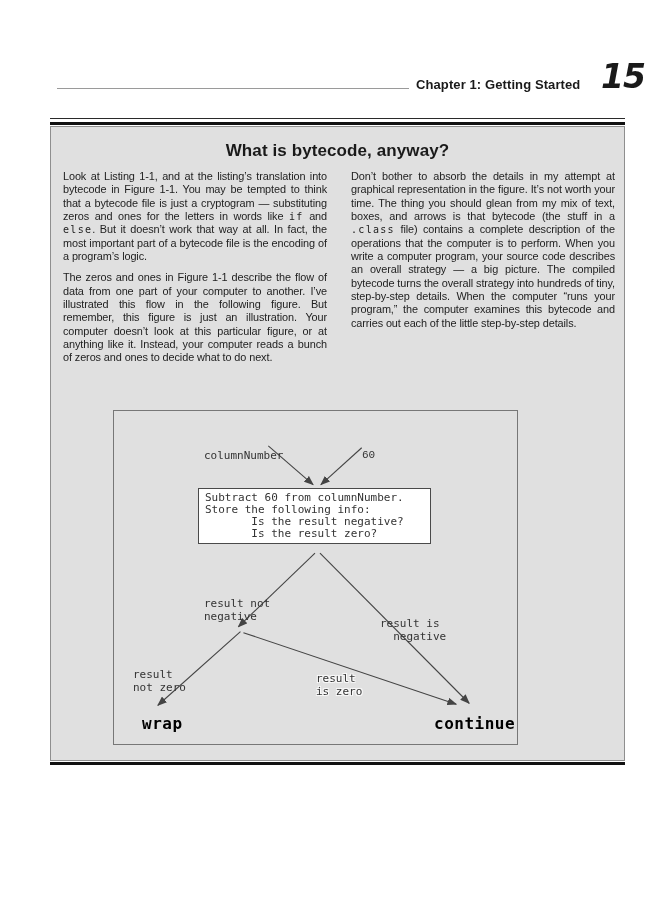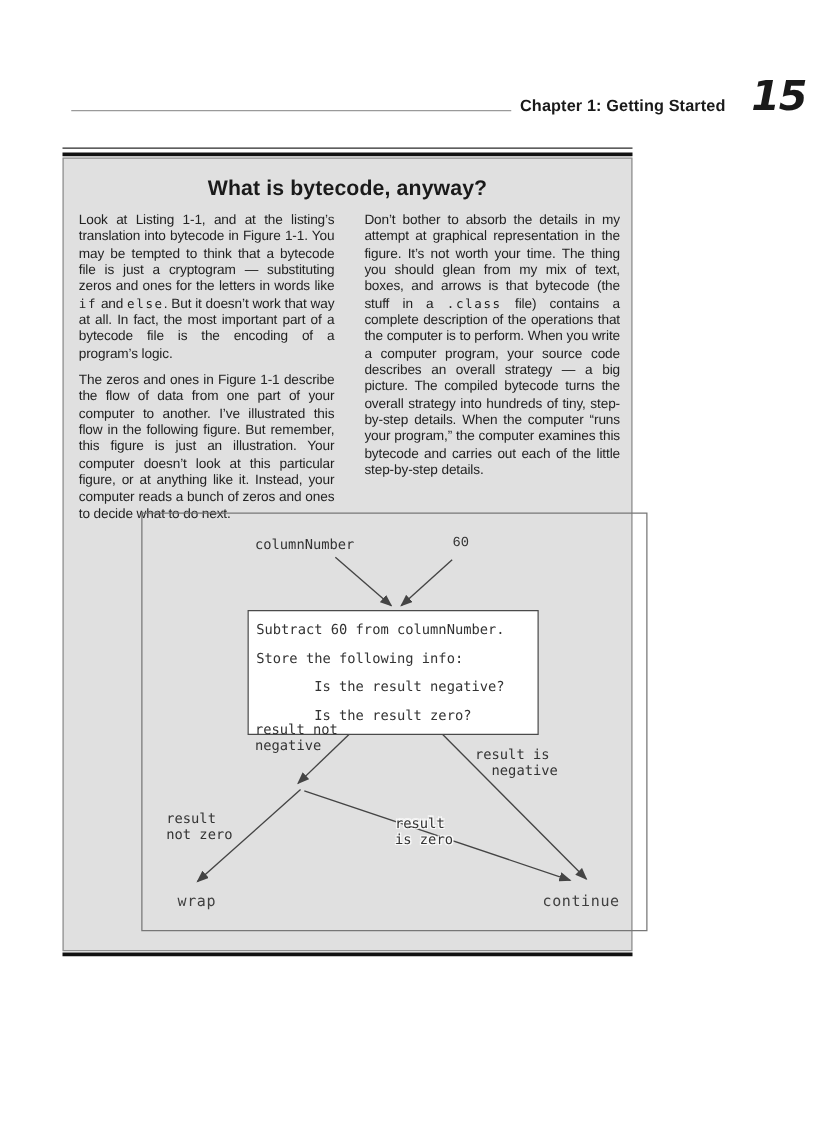--- a/index.html
+++ b/index.html
@@ -12,21 +12,21 @@
   .head-chapter{
     position:absolute;top:77px;left:416px;width:164px;
     font-size:13px;font-weight:bold;letter-spacing:.1px;white-space:nowrap;
   }
   .head-page{
     position:absolute;top:57px;left:601px;
     font-family:"DejaVu Sans",sans-serif;font-style:italic;font-weight:bold;
     font-size:33px;letter-spacing:-1px;text-align:center;
   }
   
-  .sidebar{position:absolute;left:50px;top:118px;width:456px;}
+  .sidebar{position:absolute;left:50px;top:118px;width:575px;}
   .rule-thin{height:1px;background:#2a2a2a;}
   .rule-thick{height:3px;background:#111;margin-top:3px;}
   .sidebar-box{
     margin-top:1px;height:635px;box-sizing:border-box;
     background:#e0e0e0;border:1px solid #8f8f8f;
   }
   .sidebar-title{
     text-align:center;margin-top:14px;
     font-size:17px;font-weight:bold;letter-spacing:.1px;
   }
@@ -42,42 +42,42 @@
     font-family:"DejaVu Sans Mono",monospace;font-size:10px;letter-spacing:1.3px;
   }
   
   .diagram{
     position:absolute;left:113px;top:410px;width:405px;height:335px;
     border:1.5px solid #777;box-sizing:border-box;
     font-family:"DejaVu Sans Mono",monospace;color:#333;
   }
   .diagram svg{position:absolute;left:0;top:0;width:100%;height:100%;}
   .dlabel{
-    position:absolute;font-size:11px;line-height:13px;white-space:pre;
+    position:absolute;font-size:11px;line-height:13px;white-space:pre;margin-top:20px;
   }
   .lbl-colnum{left:90px;top:18px;}
   .lbl-sixty{left:248px;top:18px;font-family:Liberation Mono, monospace;}
   .proc-box{
     position:absolute;left:84px;top:77px;width:233px;box-sizing:border-box;
     background:#fff;border:1.5px solid #4a4a4a;
   }
   .proc-box pre{
     margin:0;padding:3px 6px;font-family:"DejaVu Sans Mono",monospace;
-    font-size:11px;line-height:23px;color:#333;
+    font-size:11px;line-height:12px;color:#333;
   }
   .lbl-notneg{left:90px;top:166px;}
   .lbl-isneg{left:266px;top:186px;}
   .lbl-notzero{left:19px;top:237px;}
   .lbl-iszero{
     left:202px;top:241px;
     text-shadow:-1px -1px 0 #fafafa,1px -1px 0 #fafafa,-1px 1px 0 #fafafa,
                 1px 1px 0 #fafafa,0 0 3px #fafafa;
   }
   .dnode{
-    position:absolute;font-size:12px;font-weight:normal;letter-spacing:.5px;color:#404040;
+    position:absolute;font-size:16px;font-weight:bold;letter-spacing:.5px;color:#000000;
   }
   .lbl-wrap{left:28px;top:303px;}
   .lbl-continue{left:320px;top:303px;}
   .rule-bottom{height:3px;background:#111;margin-top:1px;}
 </style>
 </head>
 <body>
 
 <div class="page">
 

